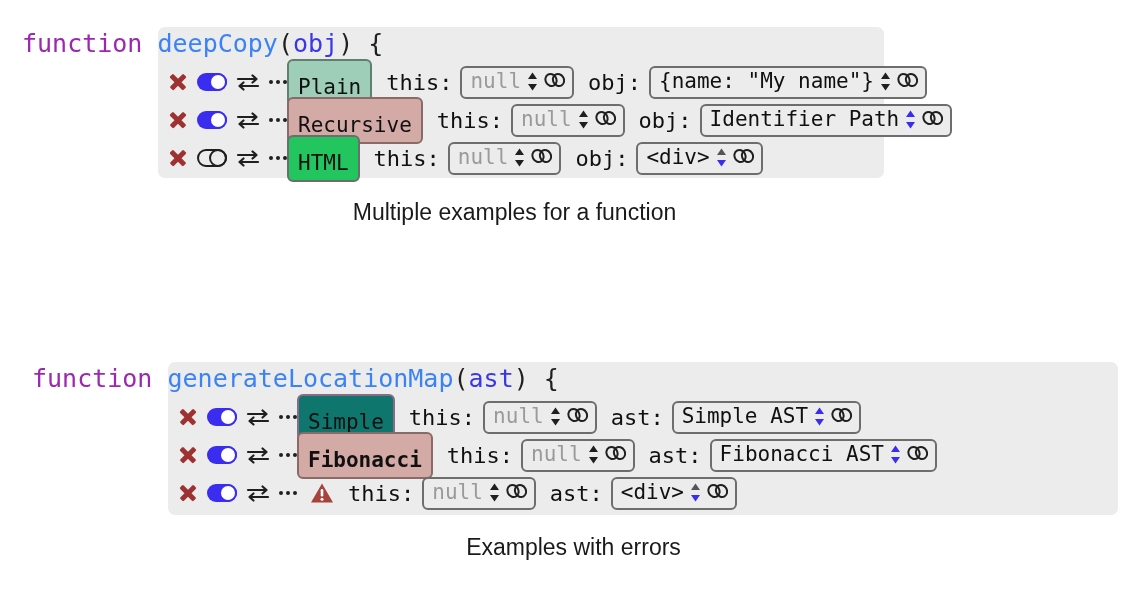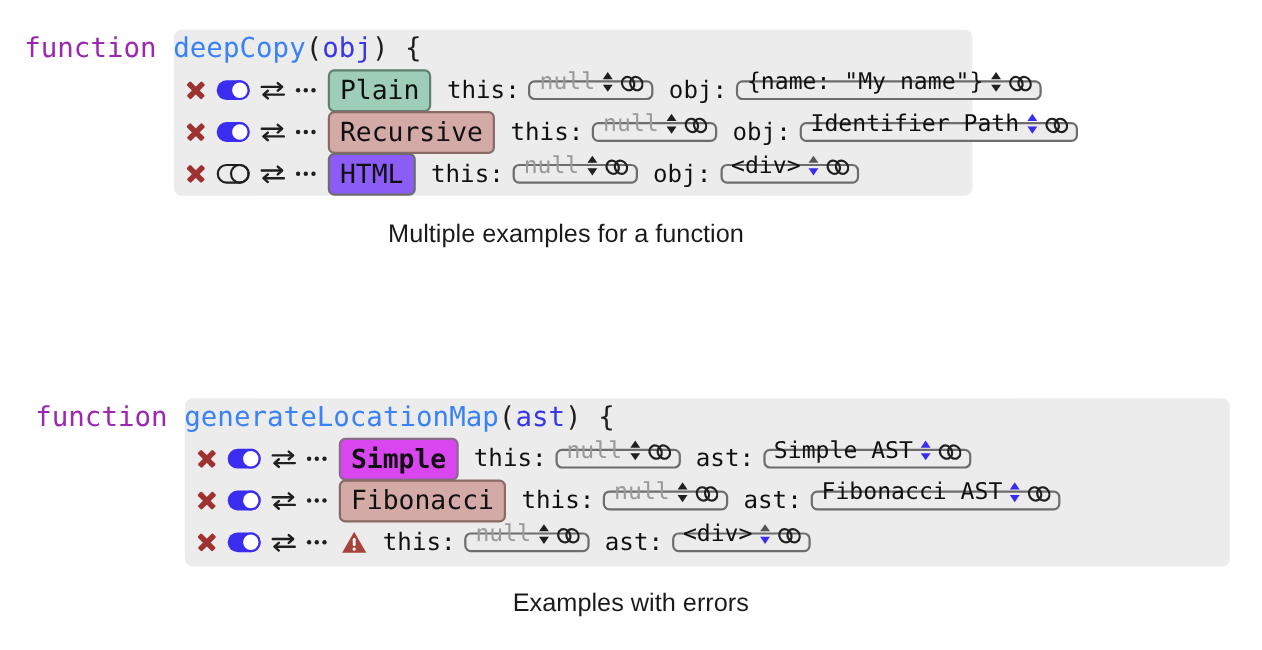--- a/index.html
+++ b/index.html
@@ -112,49 +112,48 @@
   .dots-icon i {
     width: 4px; height: 4px; border-radius: 50%;
     background: #1f1f1f; display: block;
   }
 
   .warn-icon { width: 24px; height: 22px; flex: 0 0 auto; }
 
   
   .chip {
     font-family: "DejaVu Sans Mono", "Liberation Mono", monospace;
-    font-size: 24px;
+    font-size: 21px;
     line-height: 1;
-    padding: 5px 9px 6px;
+    padding: 16px 9px 6px;
     border-radius: 6px;
     border: 2.2px solid #6d6d6d;
     color: #101010;
-    margin-left: 11px;
     box-sizing: border-box;
   }
 
   
   .arg-label {
     font-family: "DejaVu Sans Mono", "Liberation Mono", monospace;
     font-size: 22px;
     color: #101010;
     margin: 0 8px 0 14px;
   }
 
   
   .field {
     display: inline-flex;
-    align-items: flex-end;
+    align-items: flex-start;
     gap: 6px;
     background: #ececec;
     border: 2.2px solid #6d6d6d;
     border-radius: 6px;
     padding: 3px 7px 4px 8px;
     box-sizing: border-box;
-    height: 18px;
+    height: 33px;
   }
   .field .val {
     font-family: "DejaVu Sans Mono", "Liberation Mono", monospace;
     font-size: 21px;
     color: #101010;
     line-height: 1;
   }
   .field.placeholder .val { color: #9a9a9a; }
 
   .spin { width: 11px; height: 21px; flex: 0 0 auto; }
@@ -303,21 +302,21 @@
                   <path d="M7.5 10.5 L3.5 14 L7.5 17.5" stroke-linejoin="round"></path>
                 </g>
               </svg>
           </div>
           <div class="dots-icon">
               <i></i>
               <i></i>
               <i></i>
             </div>
         </div>
-        <div class="chip" style="background:#8b5cf6; border-color:#6d6d6d;">HTML</div>
+        <div class="chip" style="background:#22c55e; border-color:#6d6d6d;">HTML</div>
         <span class="arg-label">this:</span>
         <div class="field placeholder">
           <span class="val">null</span>
           <span class="spin"><svg viewBox="0 0 11 21" width="11" height="21">
                 <path d="M5.5 1.5 L10 8 L1 8 Z" fill="#1f1f1f"></path>
                 <path d="M5.5 19.5 L10 13 L1 13 Z" fill="#1f1f1f"></path>
               </svg></span>
           <span class="link-icon"><svg viewBox="0 0 21 18" width="21" height="18">
                 <g stroke="#1f1f1f" stroke-width="2" fill="none">
                   <ellipse cx="7" cy="9" rx="5.4" ry="6.2" transform="rotate(-30 7 9)"></ellipse>
@@ -372,21 +371,21 @@
                   <path d="M7.5 10.5 L3.5 14 L7.5 17.5" stroke-linejoin="round"></path>
                 </g>
               </svg>
           </div>
           <div class="dots-icon">
               <i></i>
               <i></i>
               <i></i>
             </div>
         </div>
-        <div class="chip" style="background:#d946ef; border-color:#8a6a8a;font-weight:bold;">Simple</div>
+        <div class="chip" style="background:#0f766e; border-color:#8a6a8a;">Simple</div>
         <span class="arg-label">this:</span>
         <div class="field placeholder">
           <span class="val">null</span>
           <span class="spin"><svg viewBox="0 0 11 21" width="11" height="21">
                 <path d="M5.5 1.5 L10 8 L1 8 Z" fill="#1f1f1f"></path>
                 <path d="M5.5 19.5 L10 13 L1 13 Z" fill="#1f1f1f"></path>
               </svg></span>
           <span class="link-icon"><svg viewBox="0 0 21 18" width="21" height="18">
                 <g stroke="#1f1f1f" stroke-width="2" fill="none">
                   <ellipse cx="7" cy="9" rx="5.4" ry="6.2" transform="rotate(-30 7 9)"></ellipse>
@@ -425,21 +424,21 @@
                   <path d="M7.5 10.5 L3.5 14 L7.5 17.5" stroke-linejoin="round"></path>
                 </g>
               </svg>
           </div>
           <div class="dots-icon">
               <i></i>
               <i></i>
               <i></i>
             </div>
         </div>
-        <div class="chip" style="background:#d3aaa6; border-color:#8a6a66;">Fibonacci</div>
+        <div class="chip" style="background:#d3aaa6; border-color:#8a6a66;font-weight:bold;">Fibonacci</div>
         <span class="arg-label">this:</span>
         <div class="field placeholder">
           <span class="val">null</span>
           <span class="spin"><svg viewBox="0 0 11 21" width="11" height="21">
                 <path d="M5.5 1.5 L10 8 L1 8 Z" fill="#1f1f1f"></path>
                 <path d="M5.5 19.5 L10 13 L1 13 Z" fill="#1f1f1f"></path>
               </svg></span>
           <span class="link-icon"><svg viewBox="0 0 21 18" width="21" height="18">
                 <g stroke="#1f1f1f" stroke-width="2" fill="none">
                   <ellipse cx="7" cy="9" rx="5.4" ry="6.2" transform="rotate(-30 7 9)"></ellipse>

